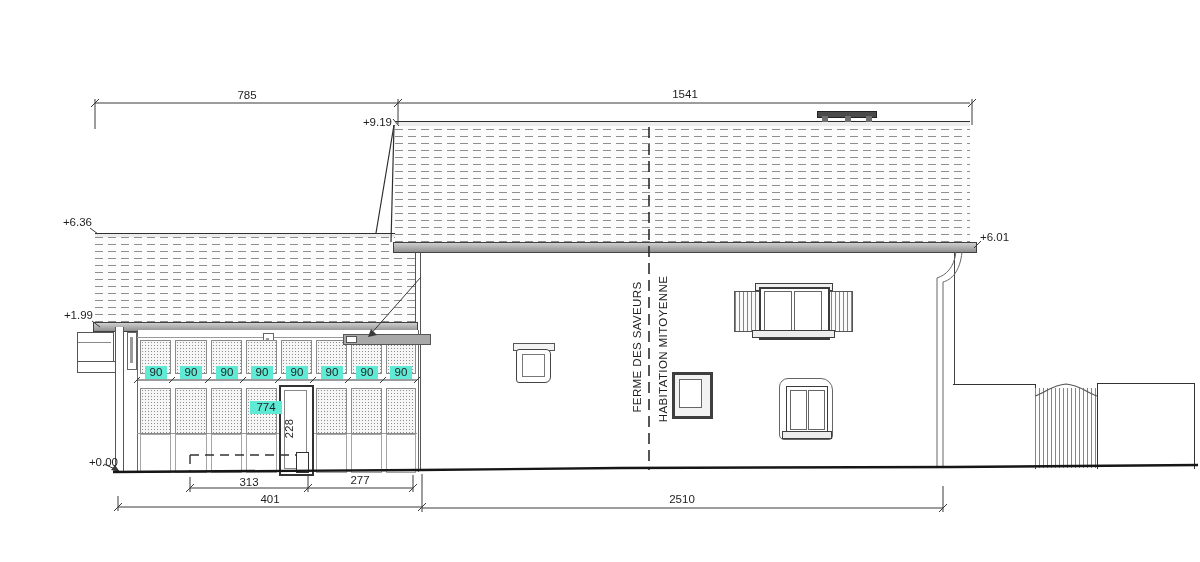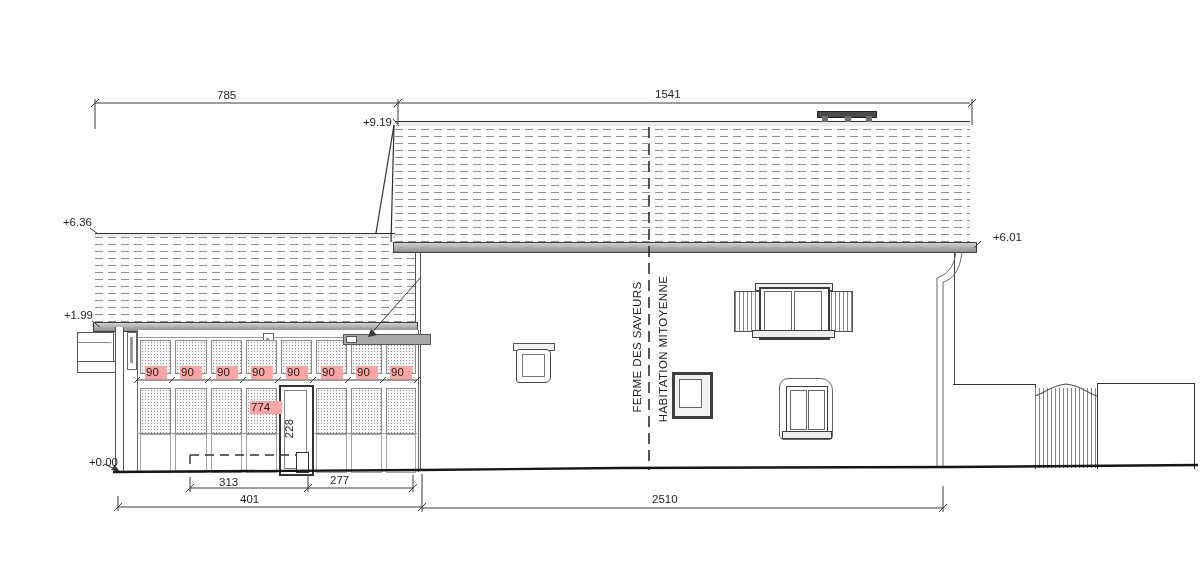--- a/index.html
+++ b/index.html
@@ -1,20 +1,20 @@
 <!DOCTYPE html>
 <html><head>
 <meta charset="utf-8">
 <style>
   html,body{margin:0;padding:0;background:#fff;}
   #canvas{position:relative;width:1200px;height:562px;background:#fff;overflow:hidden;
           font-family:"Liberation Sans", sans-serif;color:#222;}
   .abs{position:absolute;}
-  .lbl{position:absolute;font-size:11.5px;line-height:13px;color:#1e1e1e;text-align:left;white-space:nowrap;}
-  .chip{background:#fca5a5;padding:0 1px;}
+  .lbl{position:absolute;font-size:11.5px;line-height:13px;color:#1e1e1e;text-align:center;white-space:nowrap;}
+  .chip{background:#5eead4;padding:0 1px;}
   .vtext{position:absolute;display:flex;align-items:center;justify-content:center;
          transform:rotate(-90deg);transform-origin:center;white-space:nowrap;
          font-size:11.5px;letter-spacing:.4px;color:#1e1e1e;}
   .hatch{background-color:#fcfcfc;
          background-image:
            repeating-linear-gradient(0deg, transparent 0 1.3px, #fcfcfc 1.3px 7px),
            repeating-linear-gradient(90deg, #8f8f8f 0 8px, transparent 8px 13px);}
   .dots{background-color:#f6f6f6;
         background-image:radial-gradient(circle,#8f8f8f 0.8px,transparent 1px);
         background-size:3px 3px;border:1px solid #8a8a8a;}
@@ -196,21 +196,21 @@
       <path d="M113,472 L420,470 L620,468 L953,467 L1198,465"></path>
     </g>
   </svg>
 
   <div class="lbl" style="left:217px;top:89px;width:60px;">785</div>
   <div class="lbl" style="left:655px;top:88px;width:60px;">1541</div>
 
   <div class="lbl" style="left:350px;top:116px;width:42px;text-align:right;">+9.19</div>
   <div class="lbl" style="left:58px;top:216px;width:34px;text-align:right;">+6.36</div>
   <div class="lbl" style="left:59px;top:309px;width:34px;text-align:right;">+1.99</div>
-  <div class="lbl" style="left:980px;top:231px;width:42px;text-align:right;">+6.01</div>
+  <div class="lbl" style="left:980px;top:231px;width:42px;text-align:left;">+6.01</div>
   <div class="lbl" style="left:80px;top:456px;width:38px;text-align:right;">+0.00</div>
 
   <div class="lbl chip" style="left:145px;top:366px;width:20px;">90</div>
   <div class="lbl chip" style="left:180px;top:366px;width:20px;">90</div>
   <div class="lbl chip" style="left:216px;top:366px;width:20px;">90</div>
   <div class="lbl chip" style="left:251px;top:366px;width:20px;">90</div>
   <div class="lbl chip" style="left:286px;top:366px;width:20px;">90</div>
   <div class="lbl chip" style="left:321px;top:366px;width:20px;">90</div>
   <div class="lbl chip" style="left:356px;top:366px;width:20px;">90</div>
   <div class="lbl chip" style="left:390px;top:366px;width:20px;">90</div>

